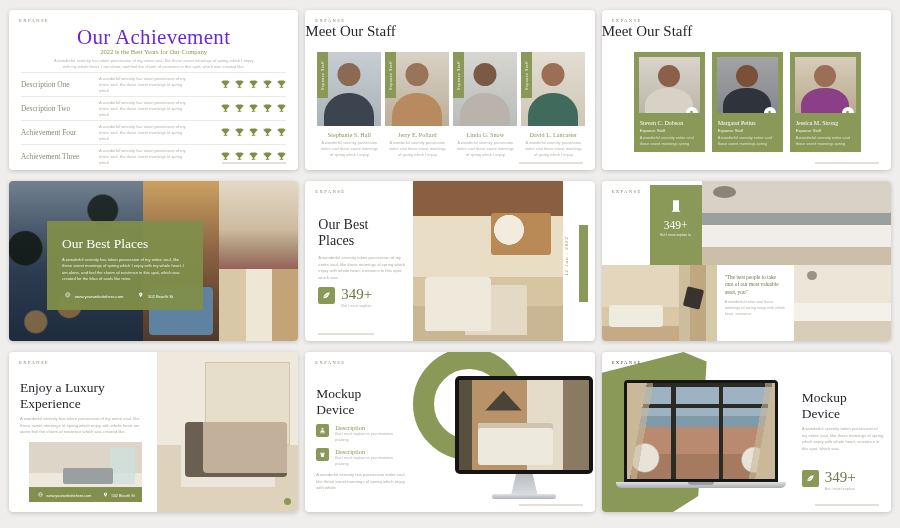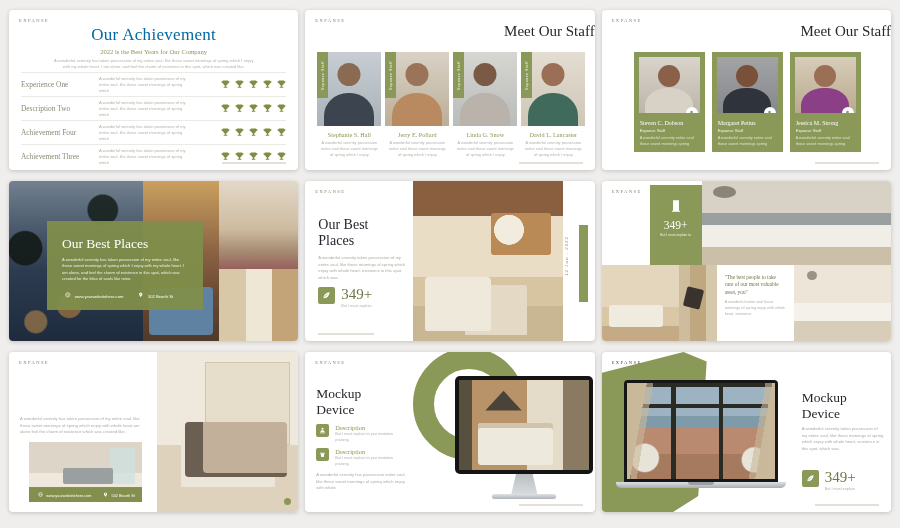--- a/index.html
+++ b/index.html
@@ -9,31 +9,31 @@
   .slide{position:relative;background:#fff;border-radius:4px;box-shadow:0 1px 4px rgba(40,40,40,.22);overflow:hidden}
   .serif{font-family:"Liberation Serif",serif}
   .logo{position:absolute;top:8px;left:10px;font-family:"Liberation Serif",serif;font-size:4.6px;letter-spacing:1.4px;color:#85856f;z-index:6}
   .wm{position:absolute;height:2px;background:#e3e0da;z-index:7}
   .ph{position:absolute;overflow:hidden}
   .person::before{content:"";position:absolute;top:15%;left:50%;transform:translateX(-50%);width:36%;aspect-ratio:1;border-radius:50%;background:var(--pskin)}
   .person::after{content:"";position:absolute;bottom:0;left:11%;width:78%;height:44%;border-radius:48% 48% 0 0/70% 70% 0 0;background:var(--pshirt)}
   .ic{display:inline-block;line-height:0}
   .ic svg{display:block}
   
-  .s1-title{position:absolute;top:15px;left:0;right:0;text-align:center;font-size:17px;color:#0369a1;letter-spacing:.3px}
+  .s1-title{position:absolute;top:15px;left:0;right:0;text-align:center;font-size:21px;color:#6d28d9;letter-spacing:.3px}
   .s1-sub{position:absolute;top:38px;left:0;right:0;text-align:center;font-size:6.6px;color:#8a9858}
   .s1-intro{position:absolute;top:48px;left:50%;transform:translateX(-50%);width:205px;text-align:center;font-size:4.1px;line-height:1.5;color:#b5b1aa}
   .s1-rows{position:absolute;top:62px;left:12px;right:12px}
   .a-row{display:flex;align-items:center;border-top:1px solid #eceae6;height:23px}
   .a-label{width:78px;font-size:7.4px;color:#8a8a78}
   .a-desc{width:92px;font-size:4px;line-height:1.5;color:#b5b1aa}
   .a-troph{margin-left:auto;display:flex;gap:5px}
   .a-troph svg{width:9px;height:9px;fill:#7e8d42}
   
-  .s2-title{position:absolute;top:13px;left:0;right:0;text-align:right;font-size:15px;color:#27272f}
+  .s2-title{position:absolute;top:13px;left:0;right:0;text-align:left;font-size:15px;color:#27272f}
   .s2-card{position:absolute;top:42px;width:64px}
   .s2-photo{position:relative;width:64px;height:74px;overflow:hidden}
   .ribbon{position:absolute;top:0;left:0;width:11px;height:46px;background:#8a9858;z-index:2;
           display:flex;align-items:center;justify-content:center}
   .ribbon span{writing-mode:vertical-rl;transform:rotate(180deg);font-size:3.4px;color:#fff;letter-spacing:.6px}
   .s2-name{margin-top:5px;text-align:center;font-size:6.2px;color:#8a9858}
   .s2-desc{margin-top:2px;text-align:center;font-size:3.9px;line-height:1.55;color:#b5b1aa;padding:0 2px}
   
   .s3-card{position:absolute;top:42px;width:71px;height:100px;background:#8a9858}
   .s3-photo{position:absolute;top:5px;left:5px;width:61px;height:56px}
@@ -149,21 +149,21 @@
 
 <div class="board">
 
   <div class="slide">
     <div class="logo">EXPANSE</div>
     <div class="s1-title serif">Our Achievement</div>
     <div class="s1-sub serif">2022 is the Best Years for Our Company</div>
     <div class="s1-intro">A wonderful serenity has taken possession of my entire soul, like these sweet mornings of spring which I enjoy with my whole heart. I am alone, and feel the charm of existence in this spot, which was created like.</div>
     <div class="s1-rows">
       <div class="a-row">
-        <div class="a-label serif">Experience One</div>
+        <div class="a-label serif">Description One</div>
         <div class="a-desc">A wonderful serenity has taken possession of my entire soul, like these sweet mornings of spring which</div>
         <div class="a-troph">
           <span class="ic">
               <svg viewBox="0 0 20 20" width="9" height="9">
                 <path d="M4 1h12v2h3c0 3-1.8 4.8-4.2 5.2C14 10.4 12.6 11.6 11.4 12v3H14v2H6v-2h2.6v-3C7.4 11.6 6 10.4 5.2 8.2 2.8 7.8 1 6 1 3h3V1z"></path>
               </svg>
             </span>
           <span class="ic">
               <svg viewBox="0 0 20 20" width="9" height="9">
                 <path d="M4 1h12v2h3c0 3-1.8 4.8-4.2 5.2C14 10.4 12.6 11.6 11.4 12v3H14v2H6v-2h2.6v-3C7.4 11.6 6 10.4 5.2 8.2 2.8 7.8 1 6 1 3h3V1z"></path>
@@ -435,20 +435,21 @@
     <div class="ph door" style="left:77px;top:84px;width:38px;height:76px"></div>
     <div class="s6-quote">
       <div class="q-text">"The best people to take care of our most valuable asset, you"</div>
       <div class="q-body">A wonderful entire soul these mornings of spring enjoy with whole heart, existence</div>
     </div>
     <div class="ph bed3" style="left:192px;top:84px;width:97px;height:76px"></div>
   </div>
 
   <div class="slide">
     <div class="logo">EXPANSE</div>
+    <div class="s7-title serif">Enjoy a Luxury Experience</div>
     <div class="s7-body">A wonderful serenity has taken possession of my entire soul, like these sweet mornings of spring which enjoy with whole heart am alone feel the charm of existence which was created like.</div>
     <div class="s7-photo ph s7small">
       <div class="s7-bar">
         <div>
           <span class="ic"><svg viewBox="0 0 20 20" width="5" height="5">
                 <circle cx="10" cy="10" r="8" fill="none" stroke="#fff" stroke-width="1.6"></circle>
                 <ellipse cx="10" cy="10" rx="3.8" ry="8" fill="none" stroke="#fff" stroke-width="1.2"></ellipse>
                 <path d="M2.5 10h15" stroke="#fff" stroke-width="1.2"></path>
               </svg></span>
           <span>www.yourwebsitehere.com</span>

